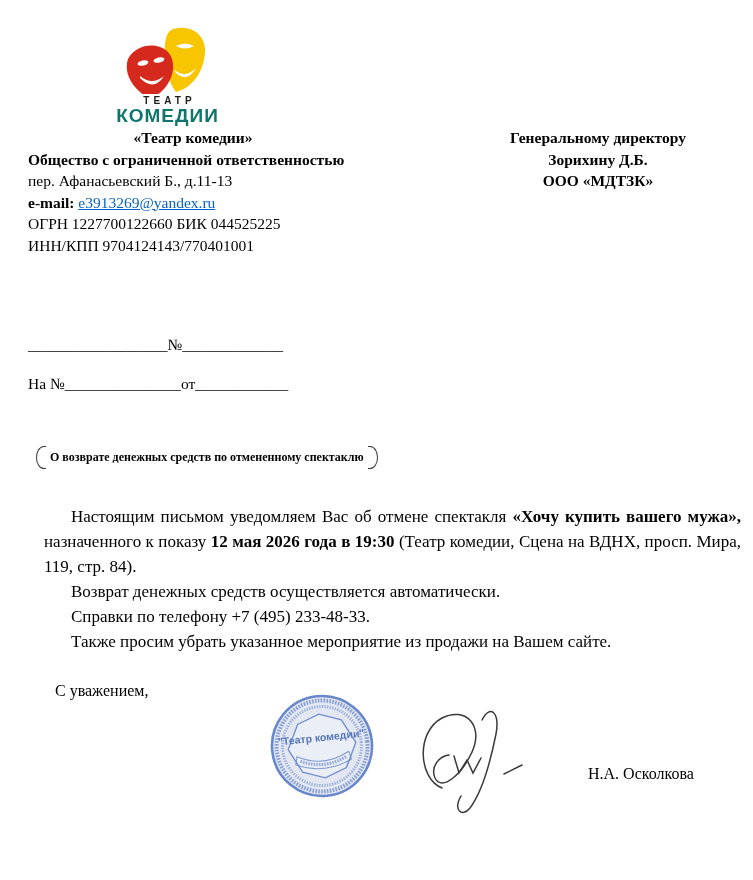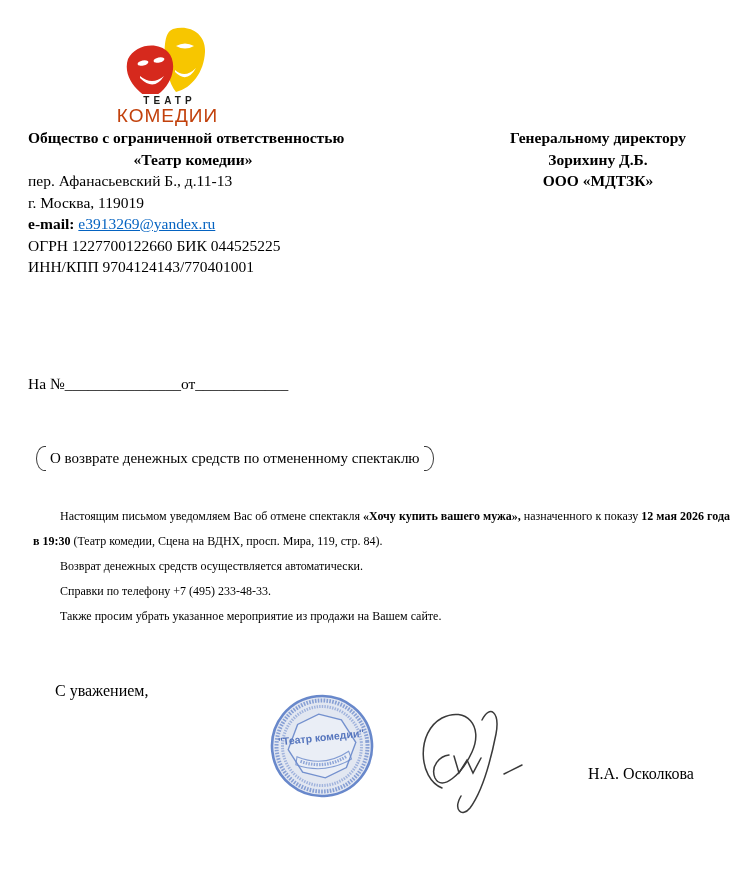--- a/index.html
+++ b/index.html
@@ -16,45 +16,45 @@
   
   .logo { position: absolute; left: 105px; top: 26px; width: 125px; text-align: center; }
   .logo-masks { display: block; margin: 0 auto; }
   .logo-line1 {
     font-family: "Liberation Sans", sans-serif;
     font-weight: bold; font-size: 10px; letter-spacing: 4px;
     color: #1d1d1b; margin-top: 1px; padding-left: 4px;
   }
   .logo-line2 {
     font-family: "Liberation Sans", sans-serif;
-    font-weight: 400; font-size: 19px; letter-spacing: 1px;
-    color: #c2410c; margin-top: -1px;
+    font-weight: 700; font-size: 19px; letter-spacing: 1px;
+    color: #0f766e; margin-top: -1px;
   }
   
   .sender { position: absolute; left: 28px; top: 127px; width: 340px; font-size: 15.5px; line-height: 21.5px; }
   .sender .c { text-align: center; width: 330px; }
   .b { font-weight: bold; }
   a.link, .link { color: #0563c1; text-decoration: underline; cursor: pointer; }
   .recipient { position: absolute; left: 468px; top: 127px; width: 260px; font-size: 15.5px; line-height: 21.5px; font-weight: bold; text-align: center; }
   
   .ref1 { position: absolute; left: 28px; top: 336px; font-size: 15.5px; white-space: pre; }
   .ref2 { position: absolute; left: 28px; top: 375px; font-size: 15.5px; white-space: pre; }
   
   .subject {
     position: absolute; left: 36px; top: 446px;
-    padding: 4px 14px; font-size: 15px; white-space: nowrap;
+    padding: 4px 14px; font-size: 12px; white-space: nowrap; font-weight: bold;
   }
   .subject::before, .subject::after {
     content: ""; position: absolute; top: 0; bottom: 0; width: 9px;
     border: 1.4px solid #3a3a3a;
   }
   .subject::before { left: 0; border-right: none; border-radius: 11px 0 0 11px / 16px 0 0 16px; }
   .subject::after  { right: 0; border-left: none; border-radius: 0 11px 11px 0 / 0 16px 16px 0; }
   
-  .body-text { position: absolute; left: 33px; top: 504px; width: 697px; font-size: 12px; line-height: 25px; }
+  .body-text { position: absolute; left: 44px; top: 504px; width: 697px; font-size: 17px; line-height: 25px; }
   .body-text p { text-indent: 27px; }
   .body-text .just { text-align: justify; }
   
   .regards  { position: absolute; left: 55px; top: 682px; font-size: 16px; }
   .position { position: absolute; left: 55px; top: 745px; font-size: 16px; line-height: 25px; }
   .signer   { position: absolute; left: 588px; top: 765px; font-size: 16px; }
   .stamp    { position: absolute; left: 268px; top: 692px; }
   .signature{ position: absolute; left: 408px; top: 698px; }
 </style>
 </head>
@@ -72,35 +72,35 @@
       <path d="M10,33 C17,18 40,15 50,26 C59,36 56,54 43,66 C36,72 28,72 22,66 C12,57 6,45 10,33 Z" fill="#d6291d"></path>
       <ellipse cx="25" cy="37" rx="5.5" ry="2.6" fill="#ffffff" transform="rotate(-12 25 37)"></ellipse>
       <ellipse cx="41" cy="34" rx="5.5" ry="2.6" fill="#ffffff" transform="rotate(-12 41 34)"></ellipse>
       <path d="M22,50 q12,10 24,0 q-10,16 -24,2 Z" fill="#ffffff"></path>
     </svg>
     <div class="logo-line1">ТЕАТР</div>
     <div class="logo-line2">КОМЕДИИ</div>
   </div>
 
   <div class="sender">
+    <div class="b c">«Театр комедии»</div>
     <div class="b">Общество с ограниченной ответственностью</div>
-    <div class="b c">«Театр комедии»</div>
     <div>пер. Афанасьевский Б., д.11-13</div>
-    <div>г. Москва, 119019</div>
     <div><span class="b">e-mail:</span> <a class="link">e3913269@yandex.ru</a></div>
     <div>ОГРН 1227700122660 БИК 044525225</div>
     <div>ИНН/КПП 9704124143/770401001</div>
   </div>
 
   <div class="recipient">
     <div>Генеральному директору</div>
     <div>Зорихину Д.Б.</div>
     <div>ООО «МДТЗК»</div>
   </div>
 
+  <div class="ref1">__________________№_____________</div>
   <div class="ref2">На №_______________от____________</div>
 
   <div class="subject">О возврате денежных средств по отмененному спектаклю</div>
 
   <div class="body-text">
     <p class="just"><span>Настоящим письмом уведомляем Вас об отмене спектакля </span><span class="b">«Хочу купить вашего мужа»,</span><span> назначенного к показу </span><span class="b">12 мая 2026 года в 19:30</span><span> (Театр комедии, Сцена на ВДНХ, просп. Мира, 119, стр. 84).</span></p>
     <p>Возврат денежных средств осуществляется автоматически.</p>
     <p>Справки по телефону +7 (495) 233-48-33.</p>
     <p>Также просим убрать указанное мероприятие из продажи на Вашем сайте.</p>
   </div>

